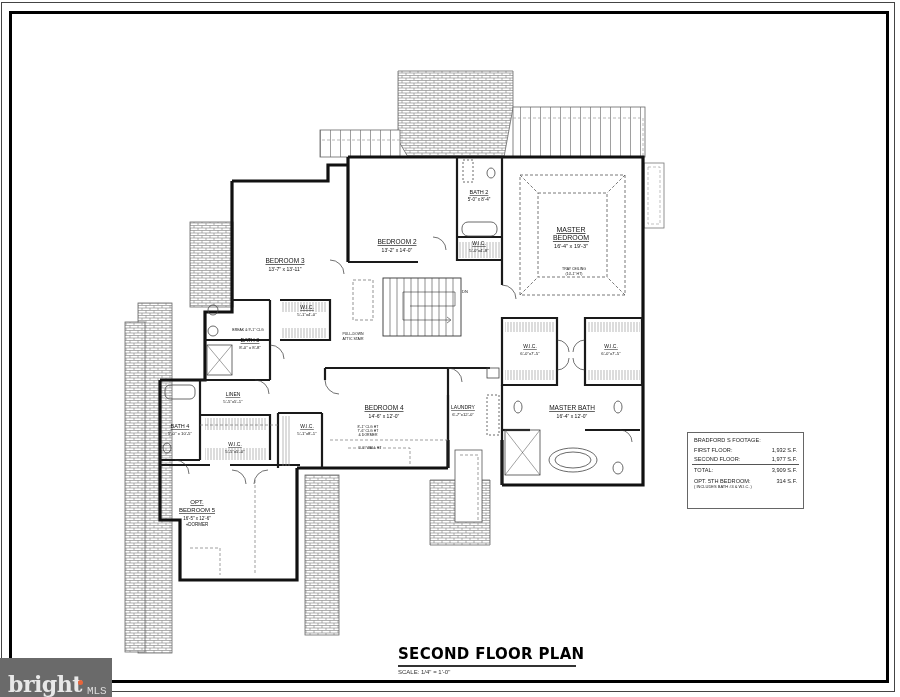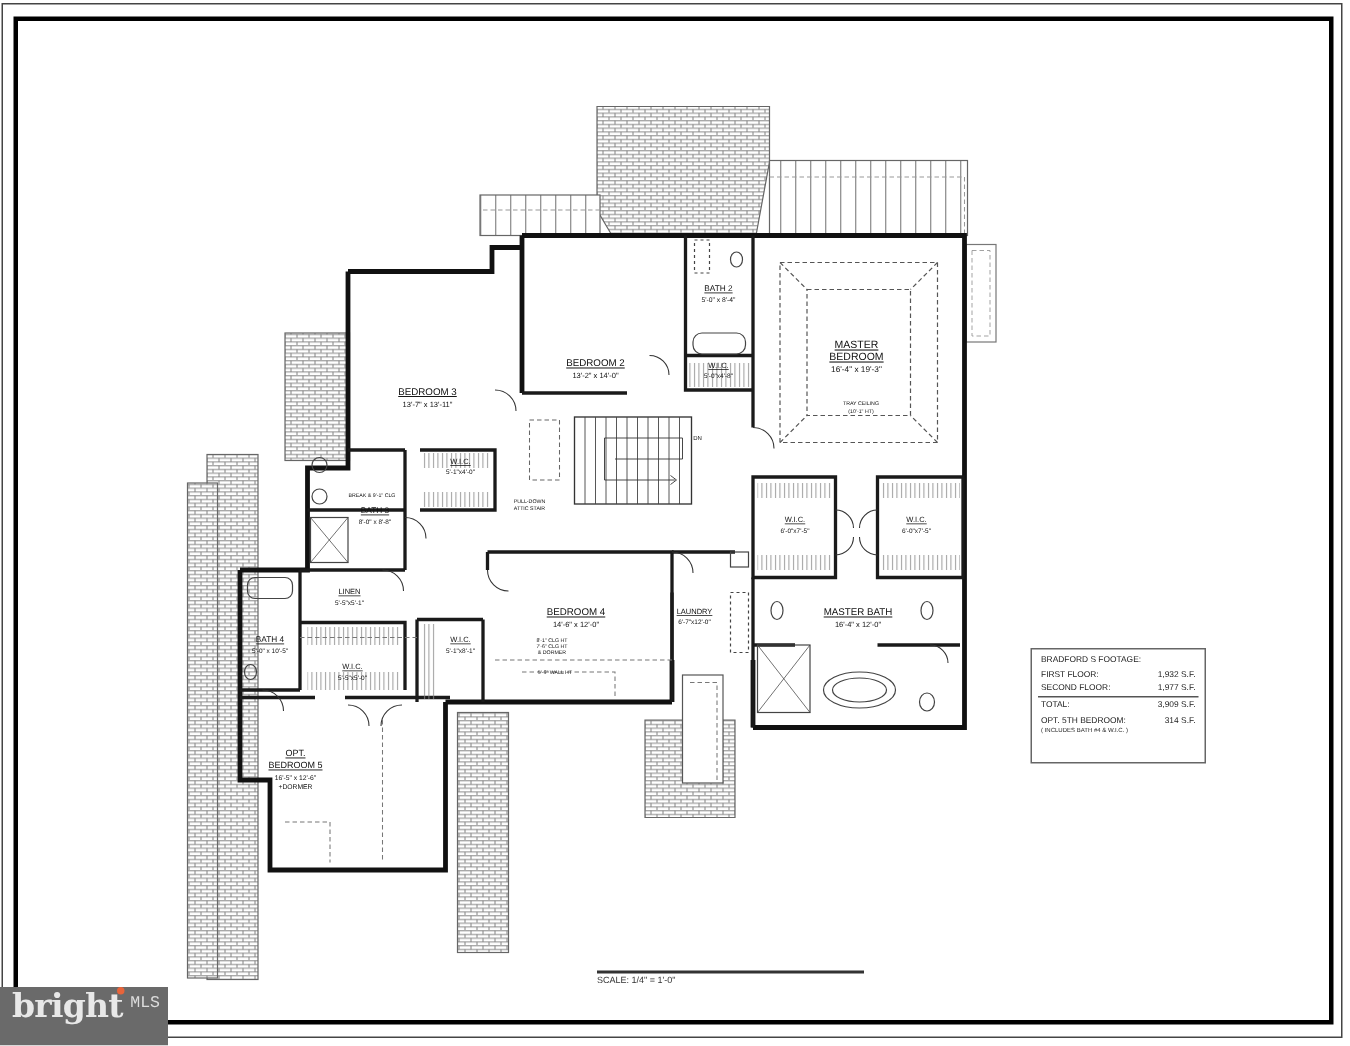--- a/index.html
+++ b/index.html
@@ -10,21 +10,21 @@
   .lbl{font-family:"Liberation Sans",sans-serif;fill:#111;}
   .title-block{position:absolute;left:398px;top:645px;}
   .title{font-family:"DejaVu Sans",sans-serif;font-weight:bold;font-size:15px;letter-spacing:0.3px;color:#000;white-space:nowrap;}
   .title-rule{width:178px;height:2px;background:#333;margin-top:2px;}
   .scale{font-size:6px;color:#333;margin-top:2px;}
   .footage{position:absolute;left:687px;top:432px;width:117px;height:77px;border:1px solid #666;background:#fff;font-size:5.6px;color:#222;box-sizing:border-box;padding:4px 6px;line-height:1.15;}
   .footage .row{display:flex;justify-content:space-between;margin-top:4px;}
   .footage .row.tight{margin-top:2px;}
   .footage hr{border:0;border-top:1px solid #555;margin:2px -2px 2px -2px;}
   .footage .note{font-size:4px;margin-top:1px;}
-  .logo{position:absolute;left:0;top:658px;width:112px;height:39px;background:#6a6a6a;display:flex;align-items:flex-start;padding-left:8px;box-sizing:border-box;}
+  .logo{position:absolute;left:0;top:658px;width:112px;height:39px;background:#6a6a6a;display:flex;align-items:flex-end;padding-left:8px;box-sizing:border-box;}
   .logo .b{font-family:"DejaVu Serif",serif;font-size:22px;color:#e8e8e8;font-weight:bold;letter-spacing:-0.5px;}
   .logo .dot{display:inline-block;width:5px;height:5px;background:#e8643a;border-radius:50%;margin:0 0 12px -4px;}
   .logo .m{font-family:Liberation Mono, monospace;font-size:11px;color:#ddd;margin-left:4px;margin-top:5px;}
 </style>
 </head>
 <body>
 
 <div class="outer-frame"></div>
 <div class="inner-frame"></div>
 
@@ -280,20 +280,21 @@
     <span>3,909 S.F.</span>
   </div>
   <div class="row">
     <span>OPT. 5TH BEDROOM:</span>
     <span>314 S.F.</span>
   </div>
   <div class="note">( INCLUDES BATH #4 &amp; W.I.C. )</div>
 </div>
 
 <div class="title-block">
+  <div class="title">SECOND FLOOR PLAN</div>
   <div class="title-rule"></div>
   <div class="scale">SCALE: 1/4" = 1'-0"</div>
 </div>
 
 <div class="logo">
   <span class="b">bright</span>
   <span class="dot"></span>
   <span class="m">MLS</span>
 </div>
 

